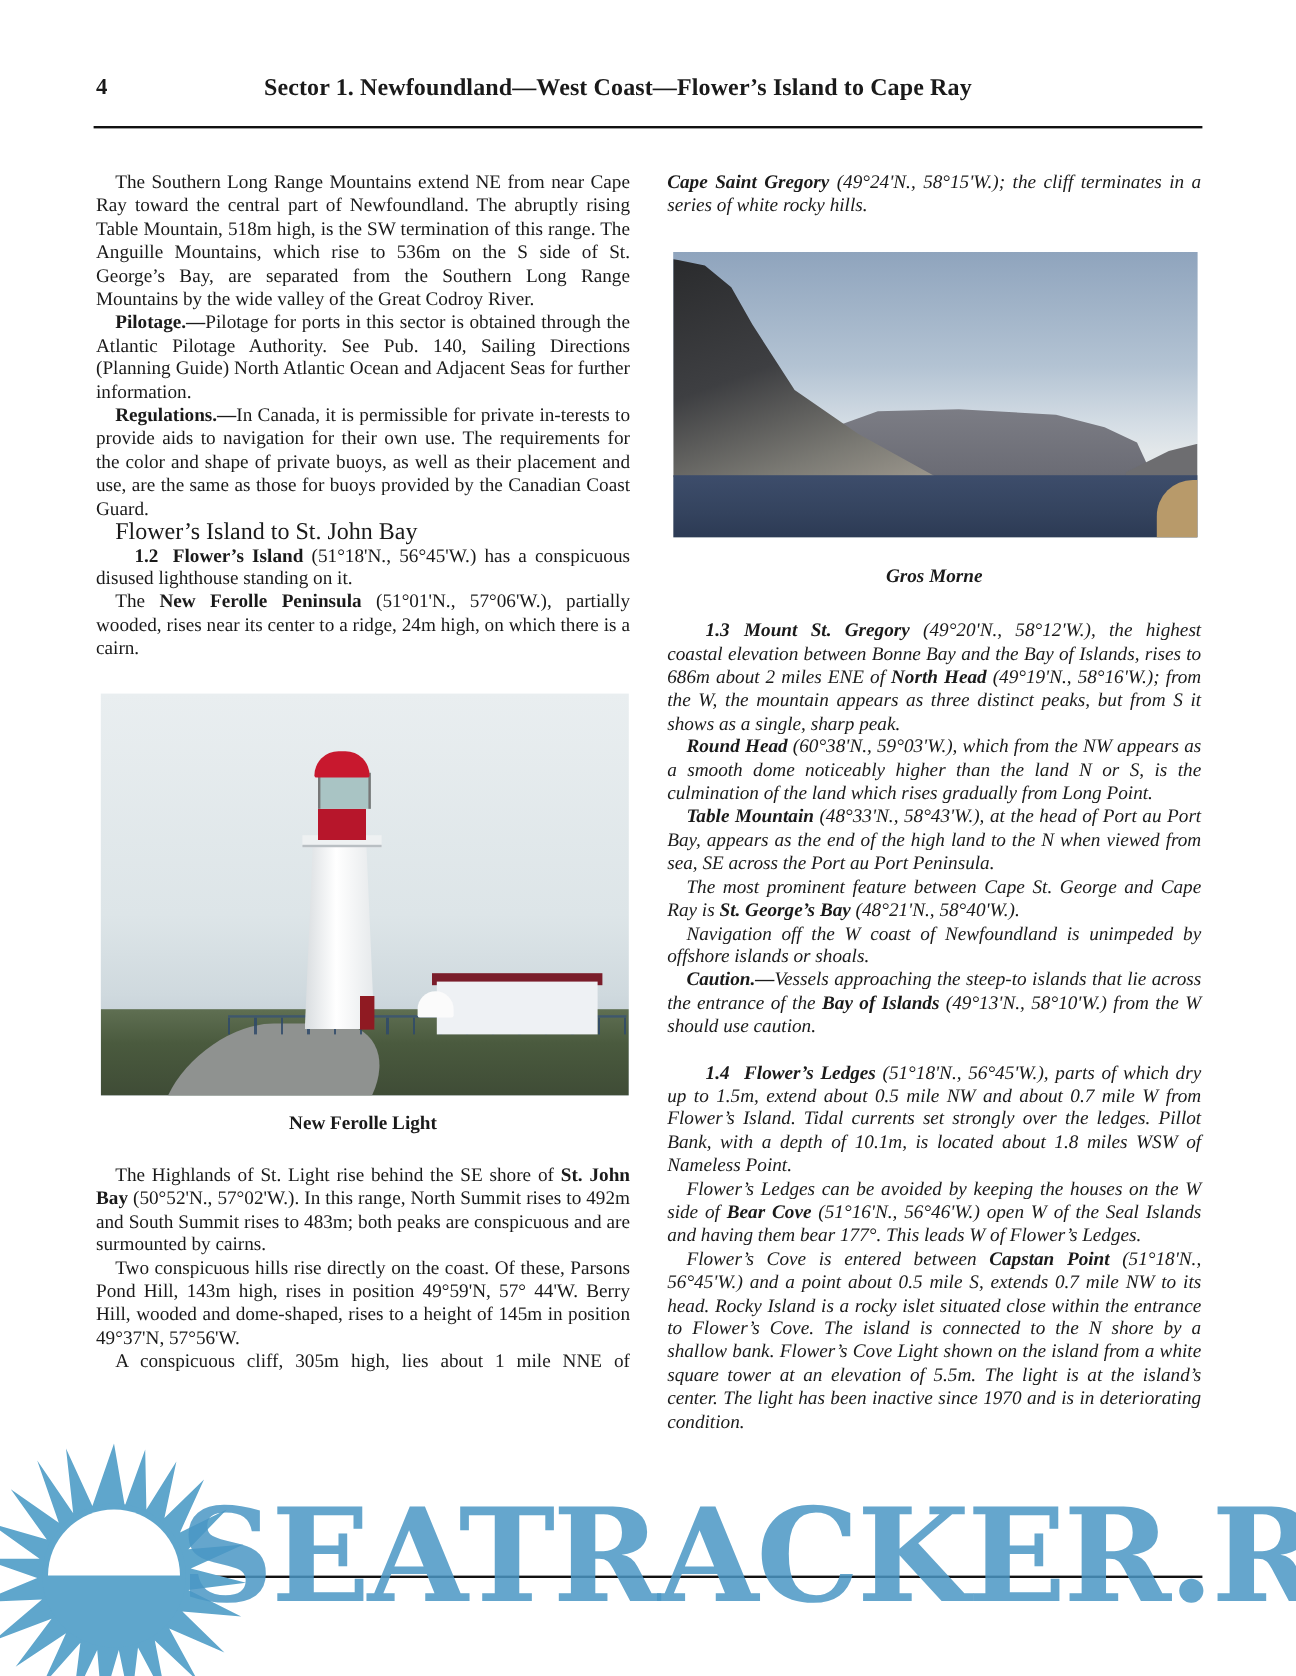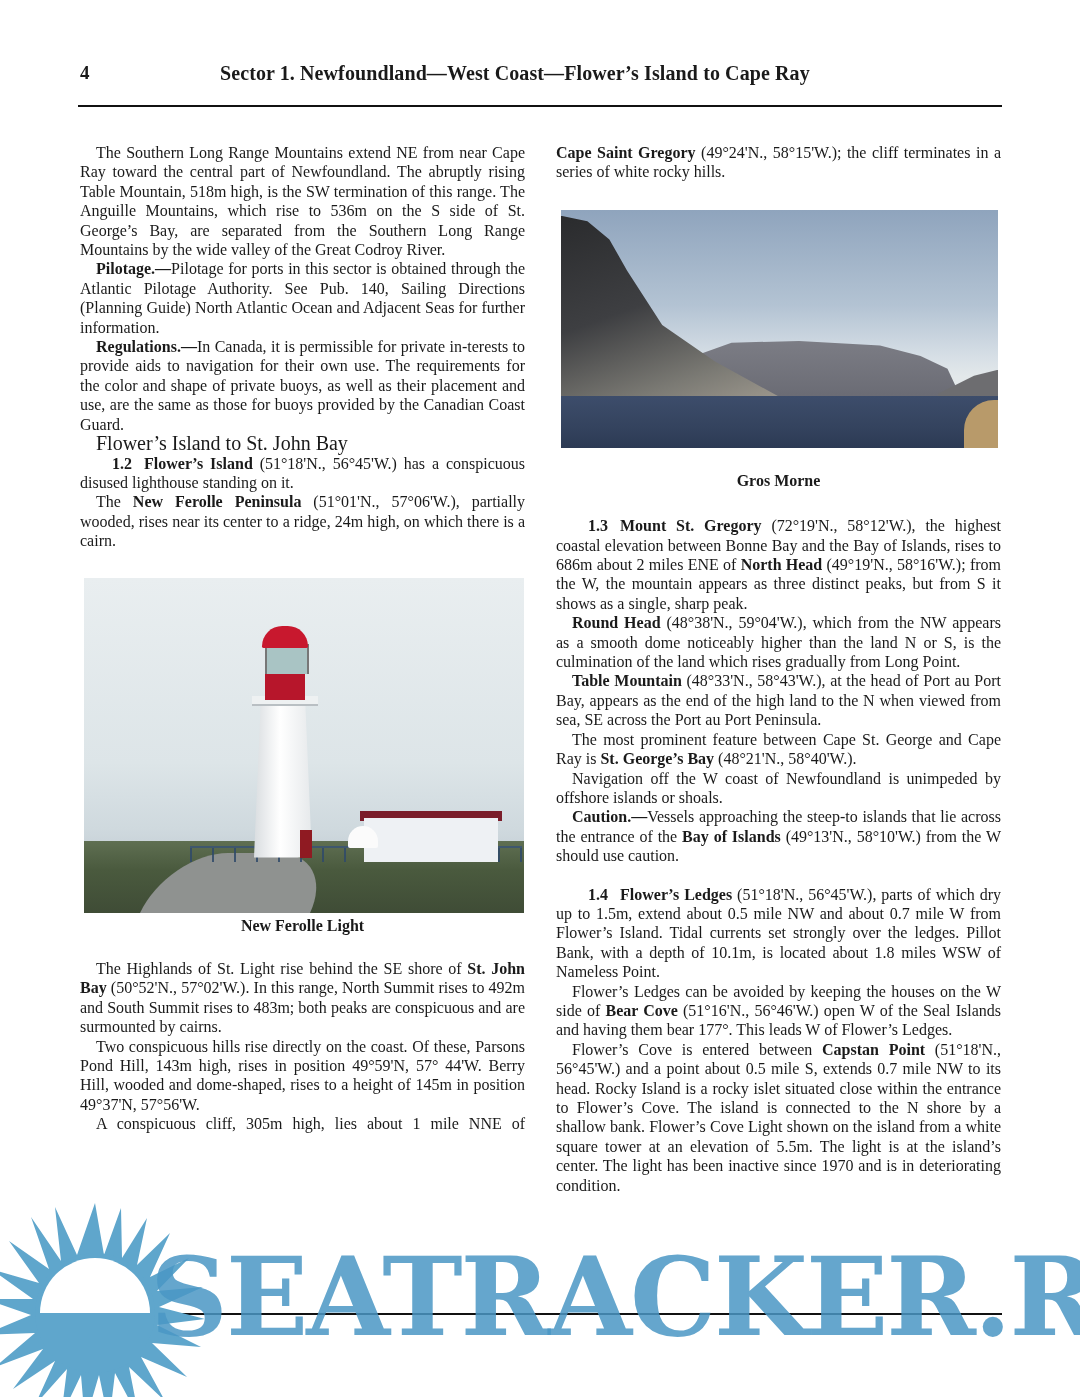--- a/index.html
+++ b/index.html
@@ -5,21 +5,21 @@
     html, body { margin: 0; padding: 0; background: #ffffff; }
     body { width: 1080px; height: 1397px; position: relative; overflow: hidden;
       font-family: "Liberation Serif", "DejaVu Serif", serif; color: #1a1a1a; }
     .page-header { position: absolute; left: 80px; top: 62px; width: 922px; height: 30px; }
     .page-num { position: absolute; left: 0; top: 0; font-weight: bold; font-size: 19px; }
     .header-title { position: absolute; left: 140px; top: 0; font-weight: bold; font-size: 20px; letter-spacing: 0.1px; }
     .header-rule { position: absolute; left: 78px; top: 105px; width: 924px; height: 2px; background: #111; }
 
     .col { position: absolute; top: 143px; width: 445px; font-size: 16px; line-height: 19.4px; text-align: justify; }
     .col-left { left: 80px; }
-    .col-right { left: 556px; }
+    .col-right { left: 556px; font-style: italic; }
     .col p { margin: 0; text-indent: 16px; hyphens: manual; }
     .col p.noindent { text-indent: 0; }
     .b { font-weight: bold; }
     .sec-num { font-weight: bold; display: inline-block; width: 48px; }
 
     .section-heading { font-weight: normal; font-size: 20px; margin: 18px 0 14px 0; text-indent: 0; }
 
     .photo { display: block; position: relative; overflow: hidden; }
     .caption { text-align: center; font-weight: bold; font-size: 16px; }
 
@@ -92,41 +92,41 @@
     <div class="tower"></div>
     <div class="gallery"></div>
     <div class="redband"></div>
     <div class="lantern"></div>
     <div class="dome"></div>
     <div class="door"></div>
     <div class="roof"></div>
     <div class="house"></div>
     <div class="globe"></div>
   </div>
-  <p class="caption noindent" style="margin-top:3px;margin-bottom:24px;">New Ferolle Light</p>
+  <p class="caption noindent" style="margin-top:14px;margin-bottom:24px;">New Ferolle Light</p>
 
   <p><span>The Highlands of St. Light rise behind the SE shore of </span><span class="b">St. John Bay</span><span> (50°52'N., 57°02'W.). In this range, North Summit rises to 492m and South Summit rises to 483m; both peaks are conspicuous and are surmounted by cairns.</span></p>
   <p>Two conspicuous hills rise directly on the coast. Of these, Parsons Pond Hill, 143m high, rises in position 49°59'N, 57° 44'W. Berry Hill, wooded and dome-shaped, rises to a height of 145m in position 49°37'N, 57°56'W.</p>
   <p style="text-align:justify;text-align-last:justify;">A conspicuous cliff, 305m high, lies about 1 mile NNE of</p>
 </div>
 
 <div class="col col-right">
   <p class="noindent"><span class="b">Cape Saint Gregory</span><span> (49°24'N., 58°15'W.); the cliff terminates in a series of white rocky hills.</span></p>
 
   <div class="photo ph-gros">
     <div class="mountain"></div>
     <div class="far"></div>
     <div class="cliff"></div>
     <div class="water"></div>
     <div class="brush"></div>
   </div>
   <p class="caption noindent" style="margin-top:23px;margin-bottom:26px;">Gros Morne</p>
 
-  <p><span class="sec-num">1.3</span><span class="b">Mount St. Gregory</span><span> (72°19'N., 58°12'W.), the highest coastal elevation between Bonne Bay and the Bay of Islands, rises to 686m about 2 miles ENE of </span><span class="b">North Head</span><span> (49°19'N., 58°16'W.); from the W, the mountain appears as three distinct peaks, but from S it shows as a single, sharp peak.</span></p>
-  <p><span class="b">Round Head</span><span> (48°38'N., 59°04'W.), which from the NW ap­pears as a smooth dome noticeably higher than the land N or S, is the culmination of the land which rises gradually from Long Point.</span></p>
+  <p><span class="sec-num">1.3</span><span class="b">Mount St. Gregory</span><span> (49°20'N., 58°12'W.), the highest coastal elevation between Bonne Bay and the Bay of Islands, rises to 686m about 2 miles ENE of </span><span class="b">North Head</span><span> (49°19'N., 58°16'W.); from the W, the mountain appears as three distinct peaks, but from S it shows as a single, sharp peak.</span></p>
+  <p><span class="b">Round Head</span><span> (60°38'N., 59°03'W.), which from the NW ap­pears as a smooth dome noticeably higher than the land N or S, is the culmination of the land which rises gradually from Long Point.</span></p>
   <p><span class="b">Table Mountain</span><span> (48°33'N., 58°43'W.), at the head of Port au Port Bay, appears as the end of the high land to the N when viewed from sea, SE across the Port au Port Peninsula.</span></p>
   <p><span>The most prominent feature between Cape St. George and Cape Ray is </span><span class="b">St. George’s Bay</span><span> (48°21'N., 58°40'W.).</span></p>
   <p>Navigation off the W coast of Newfoundland is unimpeded by offshore islands or shoals.</p>
   <p><span class="b">Caution.—</span><span>Vessels approaching the steep-to islands that lie across the entrance of the </span><span class="b">Bay of Islands</span><span> (49°13'N., 58°10'W.) from the W should use caution.</span></p>
 
   <p style="margin-top:19px;"><span class="sec-num">1.4</span><span class="b">Flower’s Ledges</span><span> (51°18'N., 56°45'W.), parts of which dry up to 1.5m, extend about 0.5 mile NW and about 0.7 mile W from Flower’s Island. Tidal currents set strongly over the ledges. Pillot Bank, with a depth of 10.1m, is located about 1.8 miles WSW of Nameless Point.</span></p>
   <p><span>Flower’s Ledges can be avoided by keeping the houses on the W side of </span><span class="b">Bear Cove</span><span> (51°16'N., 56°46'W.) open W of the Seal Islands and having them bear 177°. This leads W of Flow­er’s Ledges.</span></p>
   <p><span>Flower’s Cove is entered between </span><span class="b">Capstan Point</span><span> (51°18'N., 56°45'W.) and a point about 0.5 mile S, extends 0.7 mile NW to its head. Rocky Island is a rocky islet situated close within the entrance to Flower’s Cove. The island is connected to the N shore by a shallow bank. Flower’s Cove Light shown on the is­land from a white square tower at an elevation of 5.5m. The light is at the island’s center. The light has been inactive since 1970 and is in deteriorating condition.</span></p>
 </div>
 

